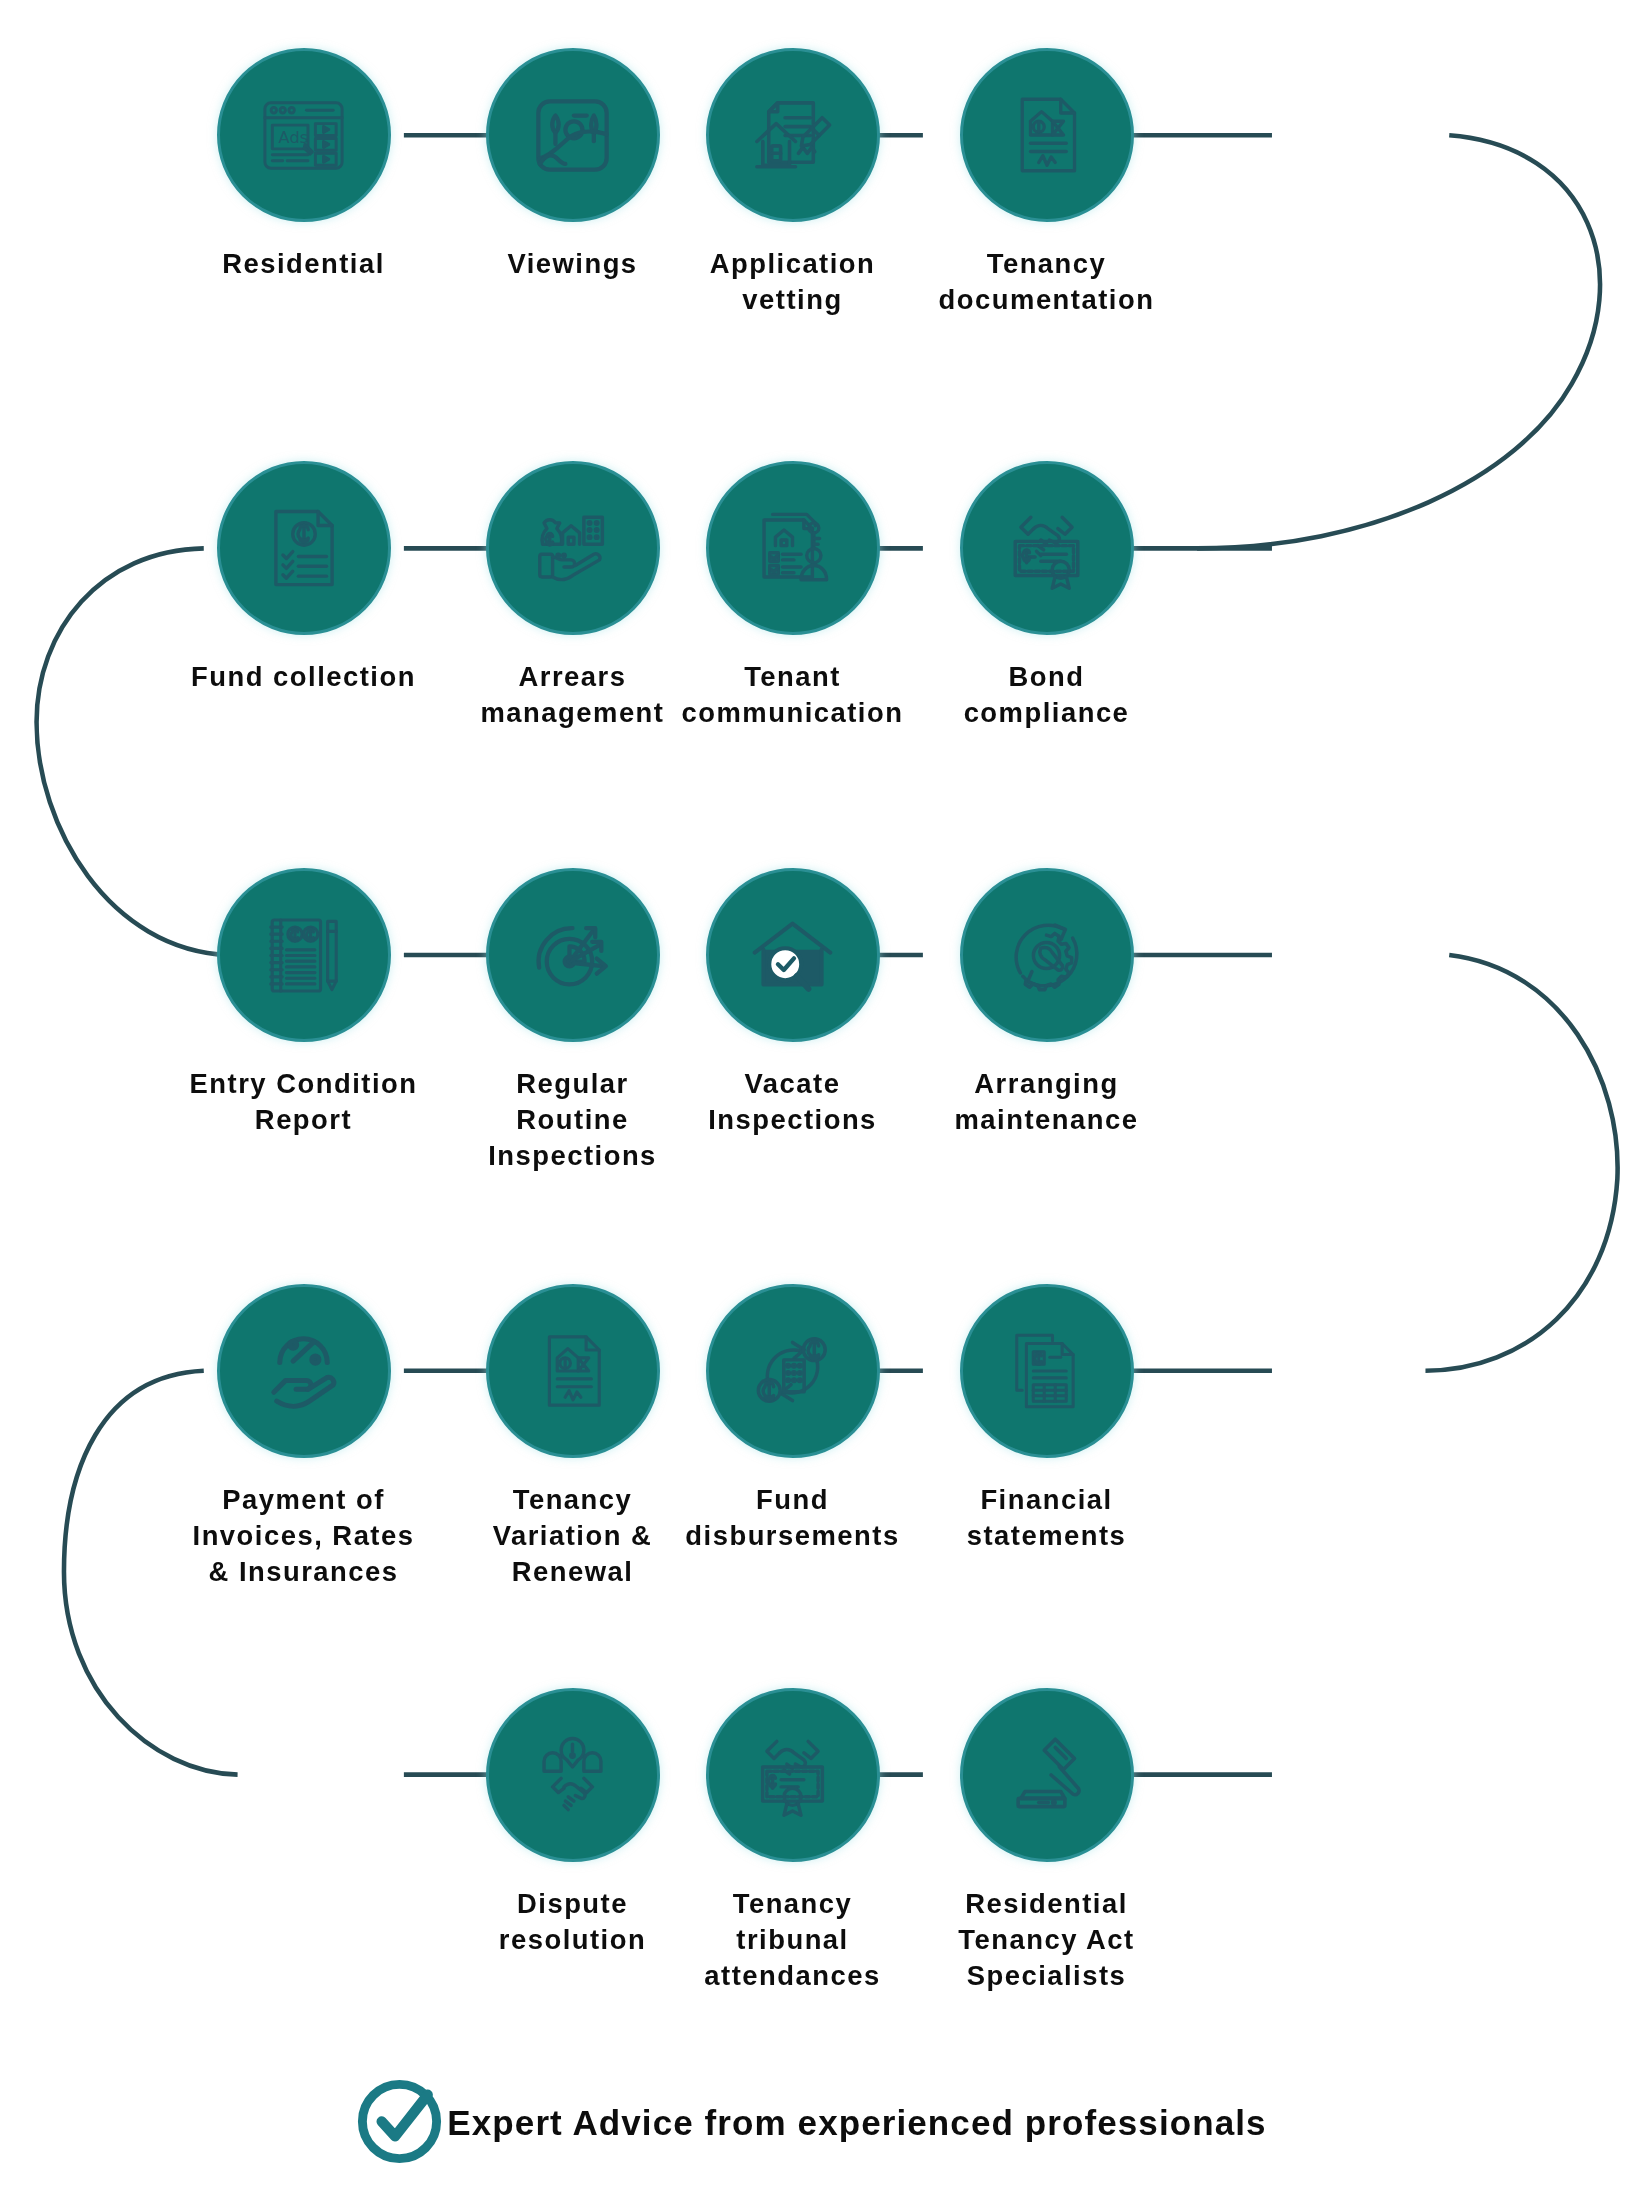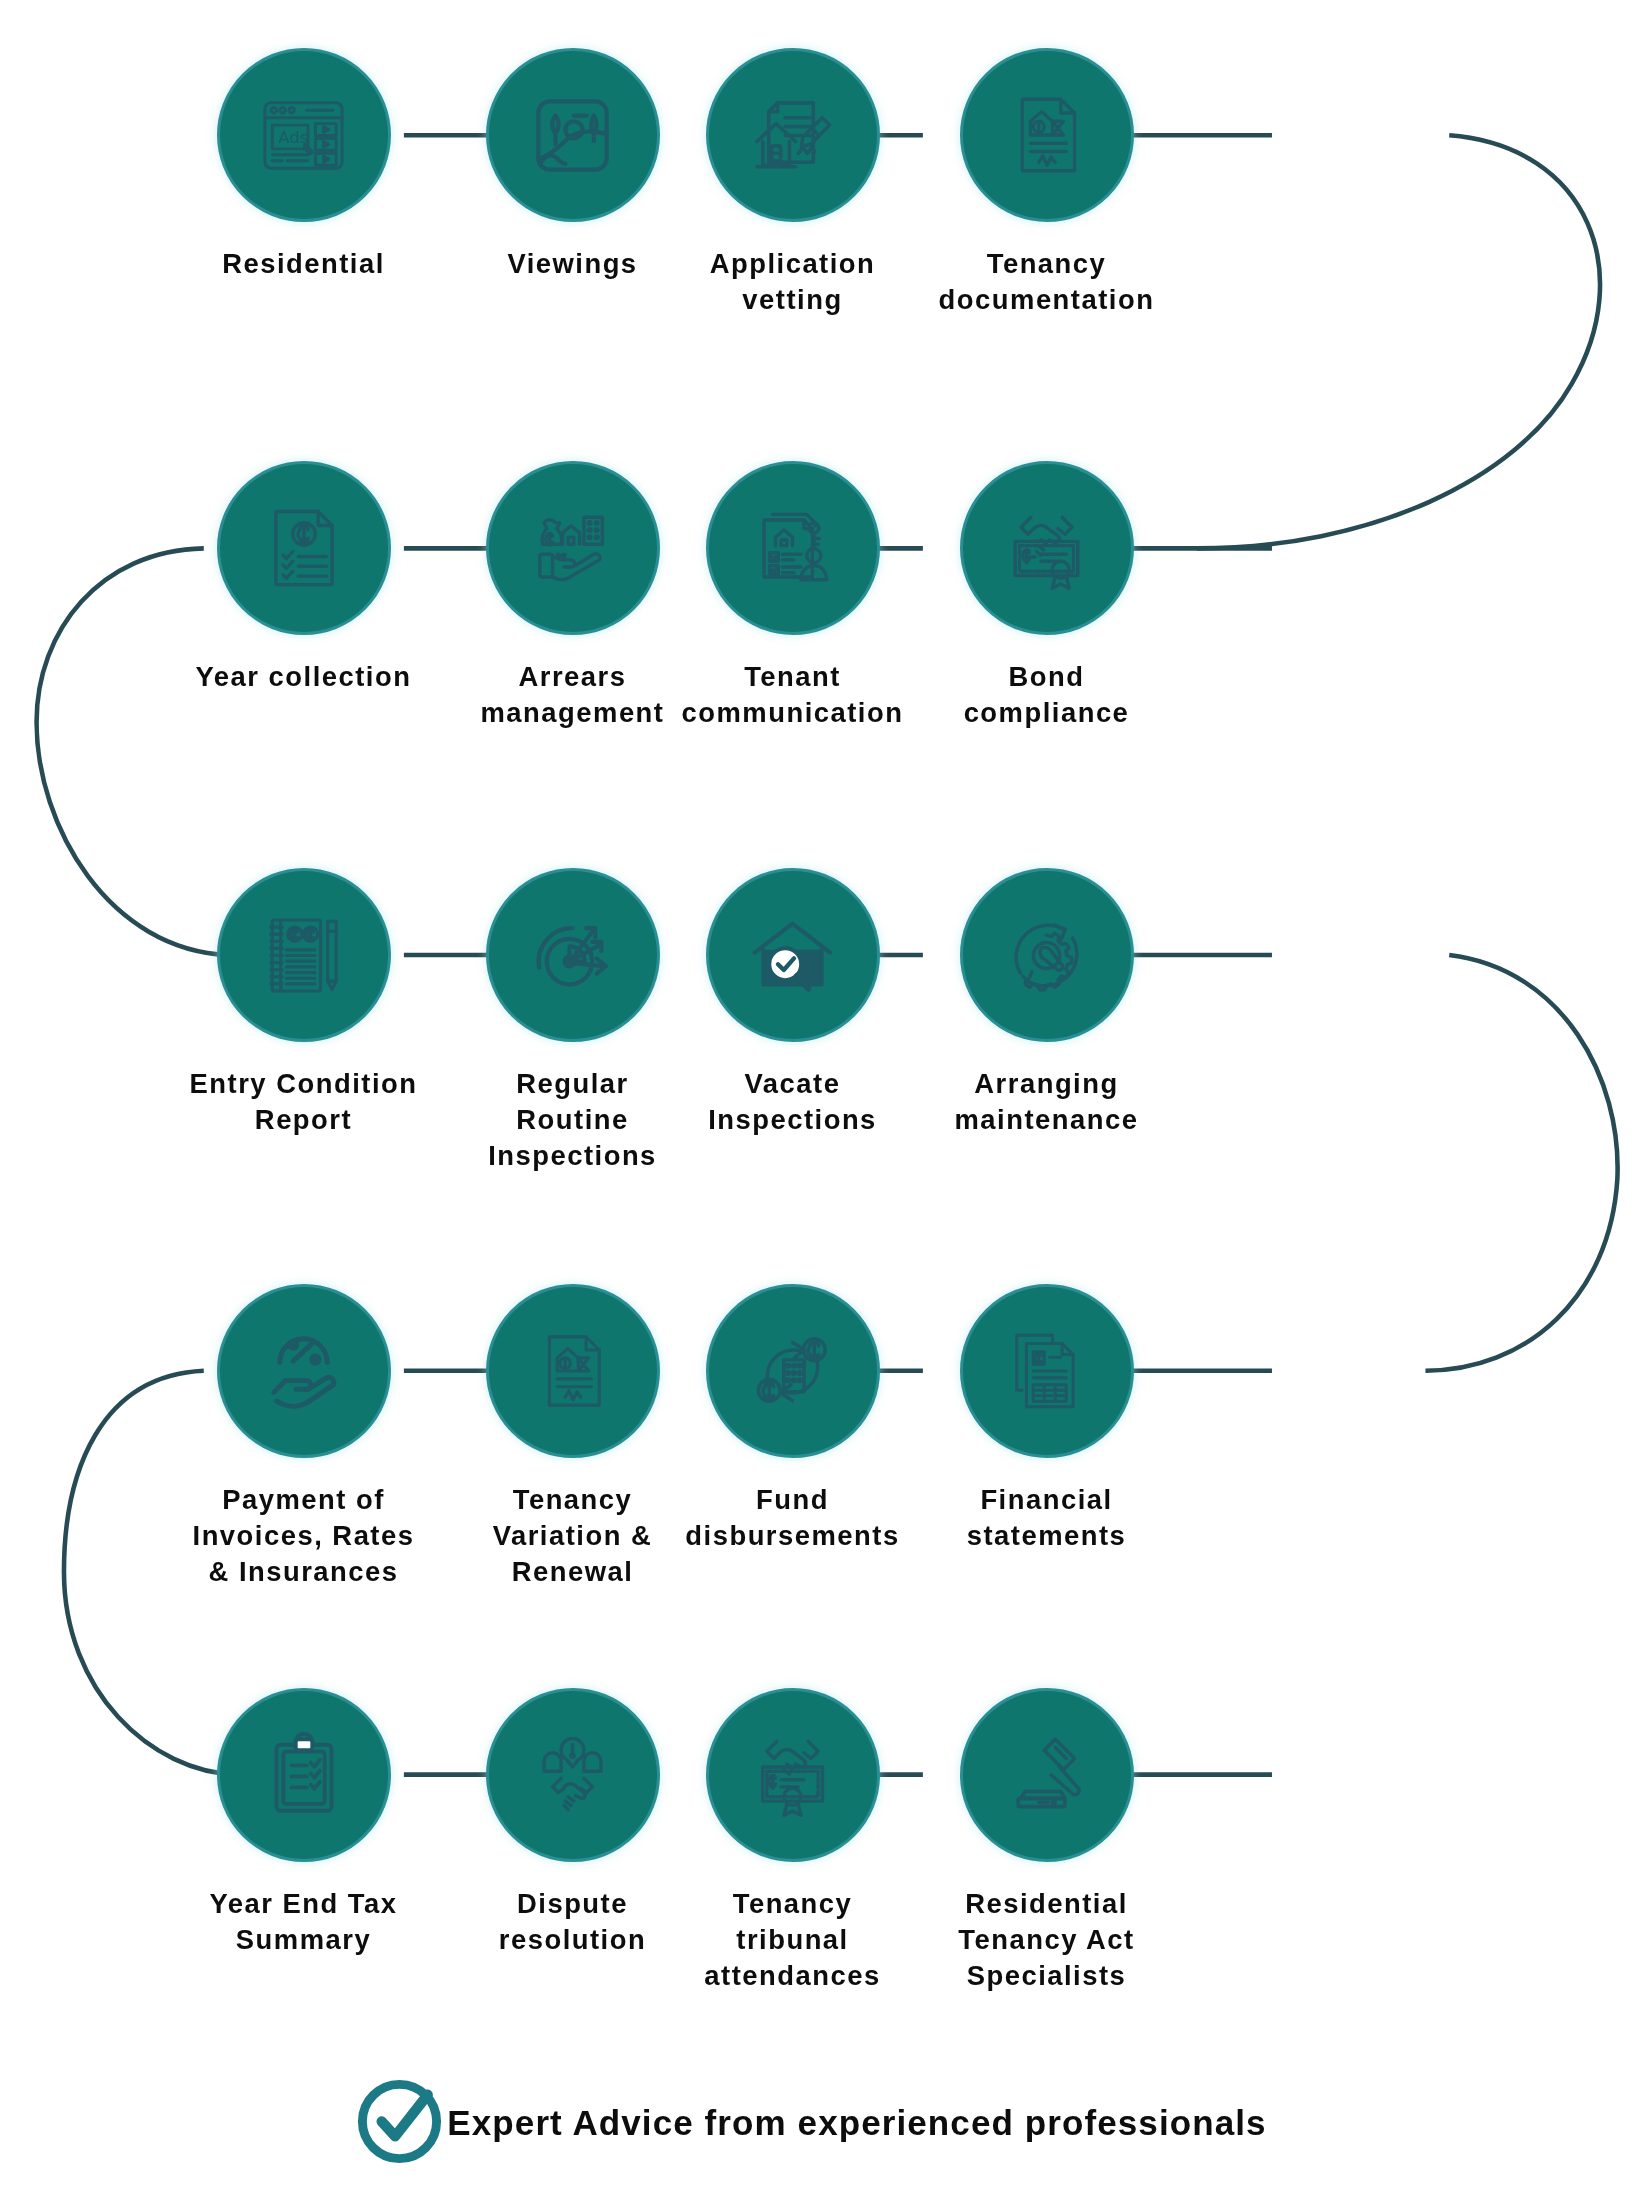--- a/index.html
+++ b/index.html
@@ -208,21 +208,21 @@
           <path d="M35 19 a3 3 0 0 0 -6 0 a3 3 0 0 0 6 6 a3 3 0 0 1 -6 0"></path>
           <path d="M17 37 l2.5 2.5 l4.5 -5"></path>
             <line x1="28" y1="38" x2="48" y2="38"></line>
           <path d="M17 44 l2.5 2.5 l4.5 -5"></path>
             <line x1="28" y1="45" x2="48" y2="45"></line>
           <path d="M17 51 l2.5 2.5 l4.5 -5"></path>
             <line x1="28" y1="52" x2="48" y2="52"></line>
         </svg>
       </span>
     </div>
-    <div class="label">Year collection</div>
+    <div class="label">Fund collection</div>
   </div>
 
   <div class="node" style="left:660px; top:461px;">
     <div class="bubble">
       <span>
         <svg width="91" height="91" viewBox="0 0 64 64" fill="none" stroke="#1d5a66" stroke-width="2.4" stroke-linecap="round" stroke-linejoin="round">
           <path d="M18 8 h24 l6 6 v2"></path>
           <path d="M12 12 h28 l6 6 v34 h-34 z"></path>
           <path d="M40 12 v6 h6"></path>
           <path d="M20 30 v-6 l6 -5 l6 5 v6"></path>
@@ -471,40 +471,20 @@
           <line x1="22" y1="50" x2="46" y2="50"></line>
           <line x1="30" y1="42" x2="30" y2="54"></line>
           <line x1="38" y1="42" x2="38" y2="54"></line>
         </svg>
       </span>
     </div>
     <div class="label">Financial
 statements</div>
   </div>
 
-  <div class="node" style="left:171px; top:1688px;">
-    <div class="bubble">
-      <span>
-        <svg width="88" height="88" viewBox="0 0 64 64" fill="none" stroke="#1d5a66" stroke-width="2.8" stroke-linecap="round" stroke-linejoin="round">
-          <rect x="12" y="10" width="40" height="48" rx="3"></rect>
-          <rect x="17" y="15" width="30" height="38" rx="2"></rect>
-          <path d="M26 10 v-2 a6 6 0 0 1 12 0 v2"></path>
-          <rect x="26" y="6" width="12" height="8" rx="2" fill="#ffffff"></rect>
-          <line x1="23" y1="25" x2="34" y2="25"></line>
-            <path d="M37 23 l2.5 3 l4 -5"></path>
-          <line x1="23" y1="33" x2="34" y2="33"></line>
-            <path d="M37 31 l2.5 3 l4 -5"></path>
-          <line x1="23" y1="41" x2="34" y2="41"></line>
-            <path d="M37 39 l2.5 3 l4 -5"></path>
-        </svg>
-      </span>
-    </div>
-    <div class="label">Year End Tax
-Summary</div>
-  </div>
 
   <div class="node" style="left:440px; top:1688px;">
     <div class="bubble">
       <span>
         <svg width="91" height="91" viewBox="0 0 64 64" fill="none" stroke="#1d5a66" stroke-width="2.4" stroke-linecap="round" stroke-linejoin="round">
           <path d="M32 6 a8 8 0 0 1 8 8 a8 8 0 0 1 -4 7 l-4 5 l-4 -5 a8 8 0 0 1 -4 -7 a8 8 0 0 1 8 -8z"></path>
           <line x1="32" y1="10" x2="32" y2="15"></line>
           <circle cx="32" cy="18" r="1.2" fill="#1d5a66"></circle>
           <path d="M18 16 a6 6 0 0 1 6 6 v7 h-12 v-7 a6 6 0 0 1 6 -6z"></path>
           <path d="M46 16 a6 6 0 0 1 6 6 v7 h-12 v-7 a6 6 0 0 1 6 -6z"></path>

